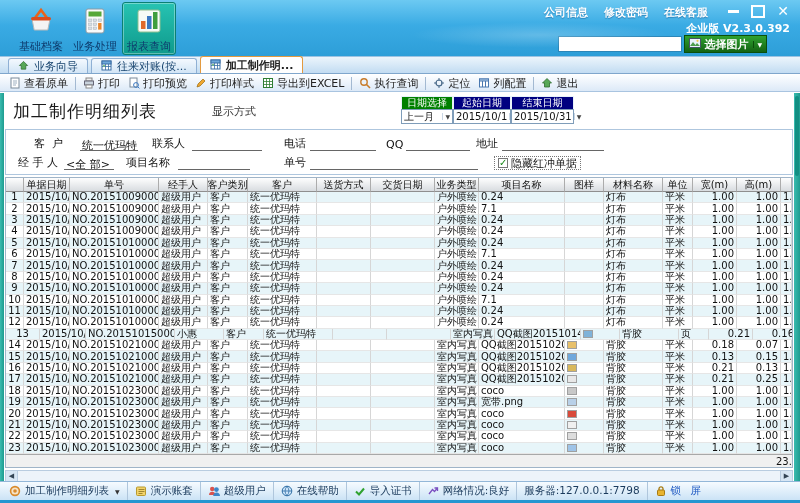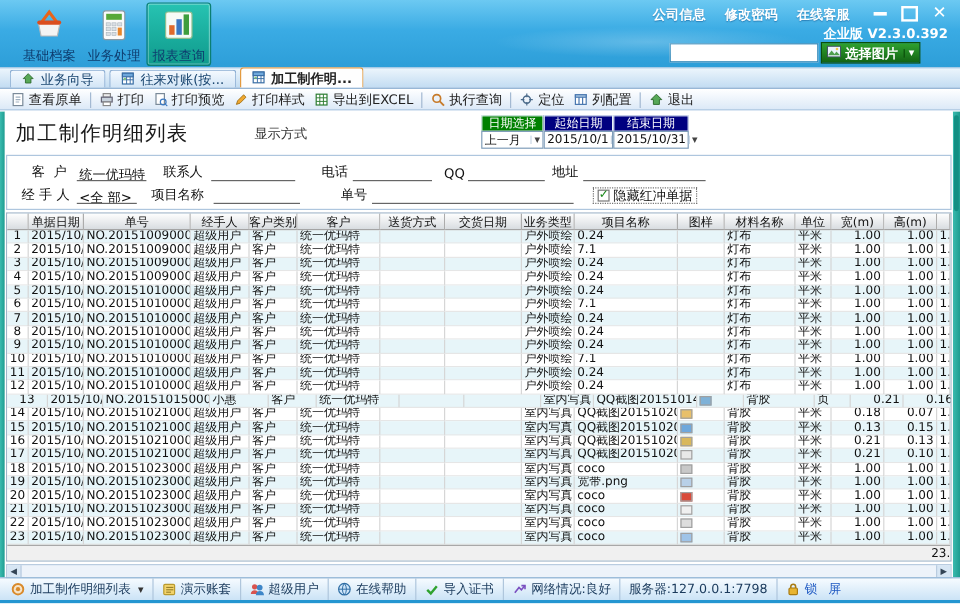--- a/index.html
+++ b/index.html
@@ -320,21 +320,21 @@
           <div class="df-h" style="background: rgb(0, 0, 128);">结束日期</div>
           <div class="df-v">
             <span>2015/10/31</span>
             <span class="arr">▼</span>
           </div>
         </div>
       </div>
 
     <div class="filterbox">
       <div class="f-row f-row1" id="frow1">
-          <span class="f-label" style="width: 46px; margin-left: 0px; text-align: center;">客  户</span>
+          <span class="f-label" style="width: 46px; margin-left: 16px;">客  户</span>
           <span class="f-val" style="width: 58px;">统一优玛特</span>
           <span class="f-label" style="width: 40px; margin-left: 14px;">联系人</span>
           <span class="f-val" style="width: 70px;"></span>
           <span class="f-label" style="width: 26px; margin-left: 22px;">电话</span>
           <span class="f-val" style="width: 66px;"></span>
           <span class="f-label" style="width: 20px; margin-left: 10px;">QQ</span>
           <span class="f-val" style="width: 64px;"></span>
           <span class="f-label" style="width: 26px; margin-left: 6px;">地址</span>
           <span class="f-val" style="width: 102px;"></span>
         </div>
@@ -678,21 +678,21 @@
             <div class="gc" style="width: 54px;"></div>
             <div class="gc" style="width: 64px;"></div>
             <div class="gc" style="width: 44px;">室内写真</div>
             <div class="gc" style="width: 86px;">QQ截图2015102000325</div>
             <div class="gc" style="width: 39px;">
               <span class="sw" style="background: rgb(232, 232, 232);"></span>
             </div>
             <div class="gc" style="width: 59px;">背胶</div>
             <div class="gc" style="width: 30px;">平米</div>
             <div class="gc num" style="width: 44px;">0.21</div>
-            <div class="gc num" style="width: 44px;">0.10</div>
+            <div class="gc num" style="width: 44px;">0.25</div>
             <div class="gc" style="flex: 1 1 0%;">1.0</div>
           </div>
           <div class="gr">
             <div class="gc ctr" style="width: 18px;">18</div>
             <div class="gc" style="width: 46px;">2015/10/23</div>
             <div class="gc" style="width: 89px;">NO.201510230003</div>
             <div class="gc" style="width: 49px;">超级用户</div>
             <div class="gc" style="width: 40px;">客户</div>
             <div class="gc" style="width: 69px;">统一优玛特</div>
             <div class="gc" style="width: 54px;"></div>

